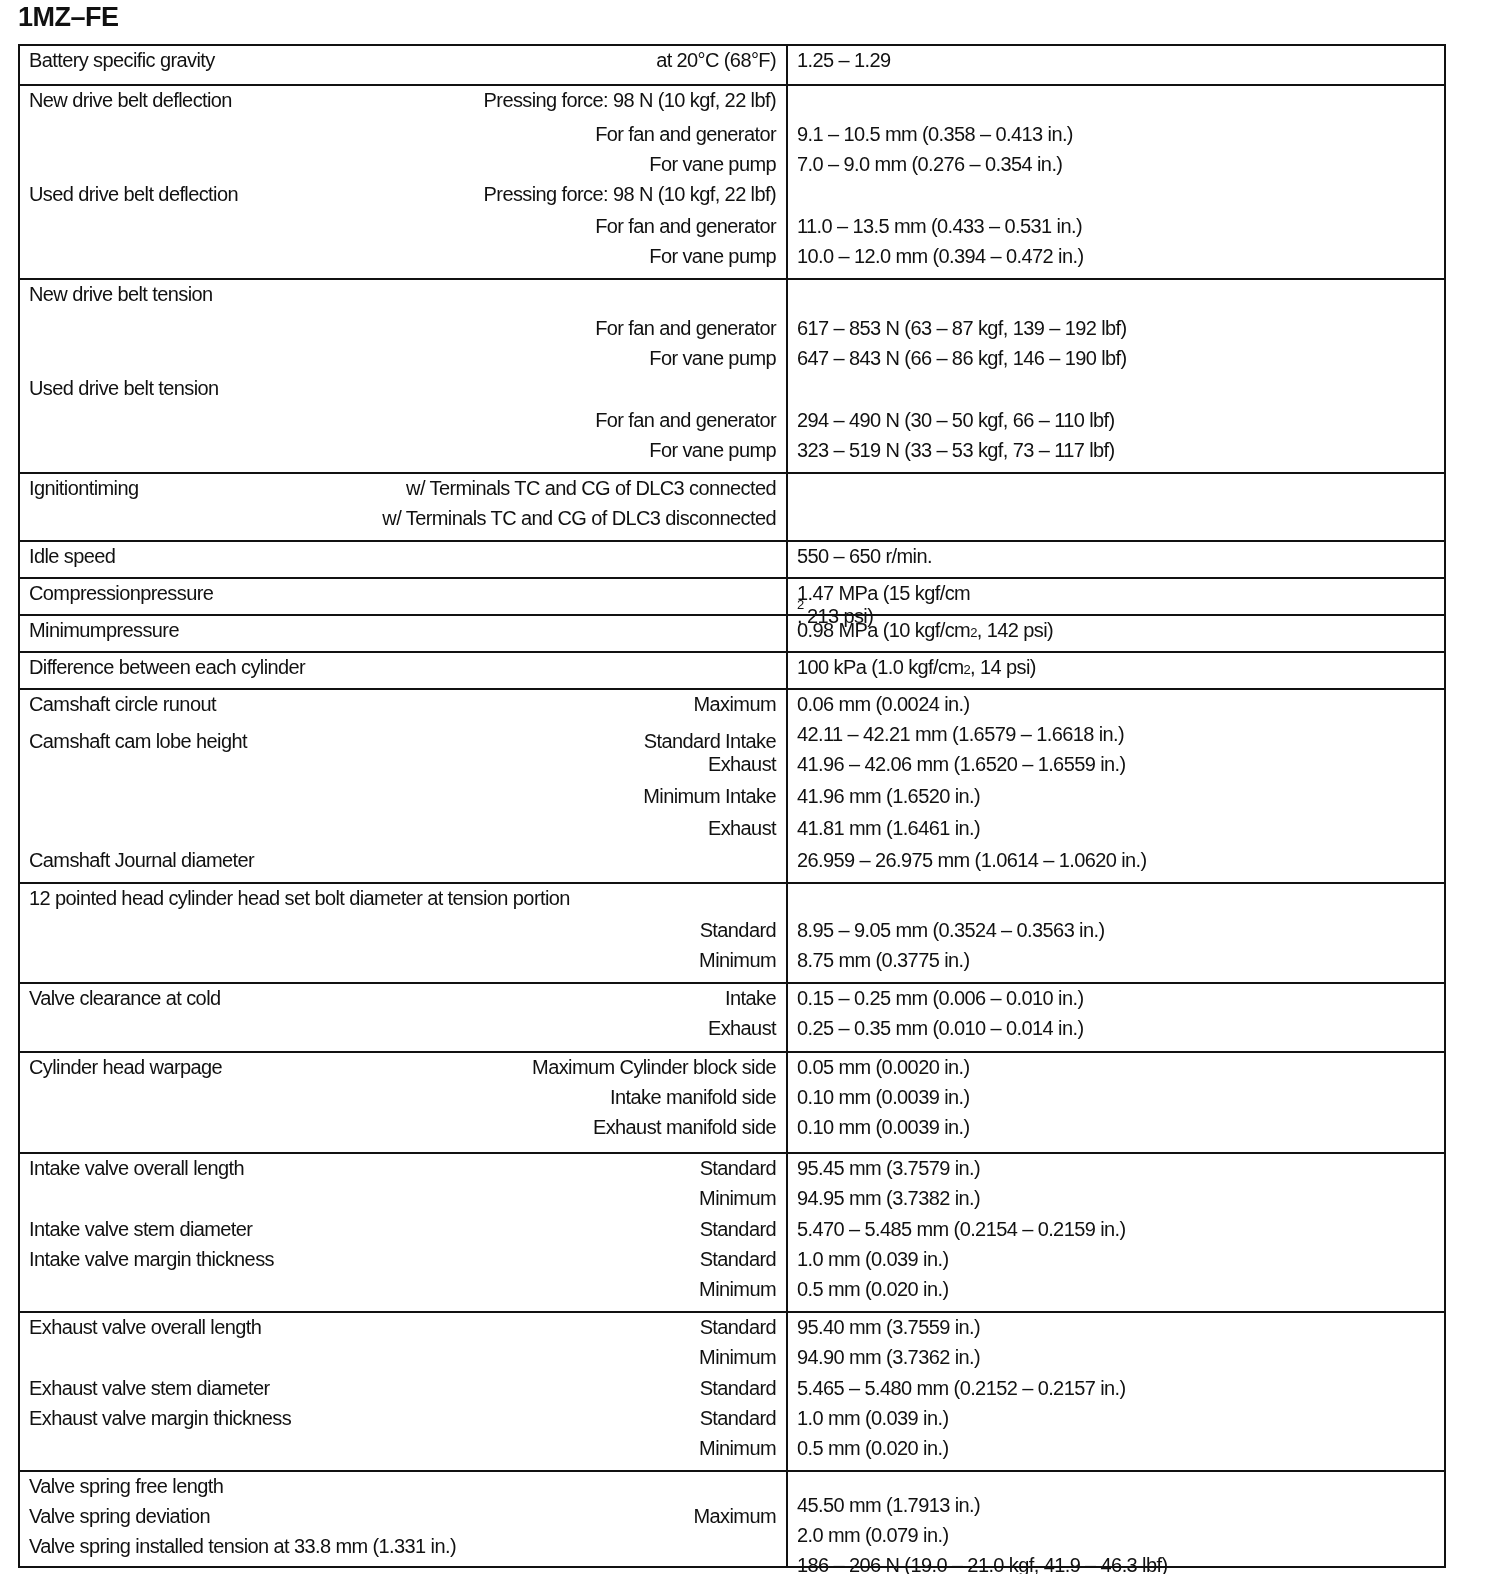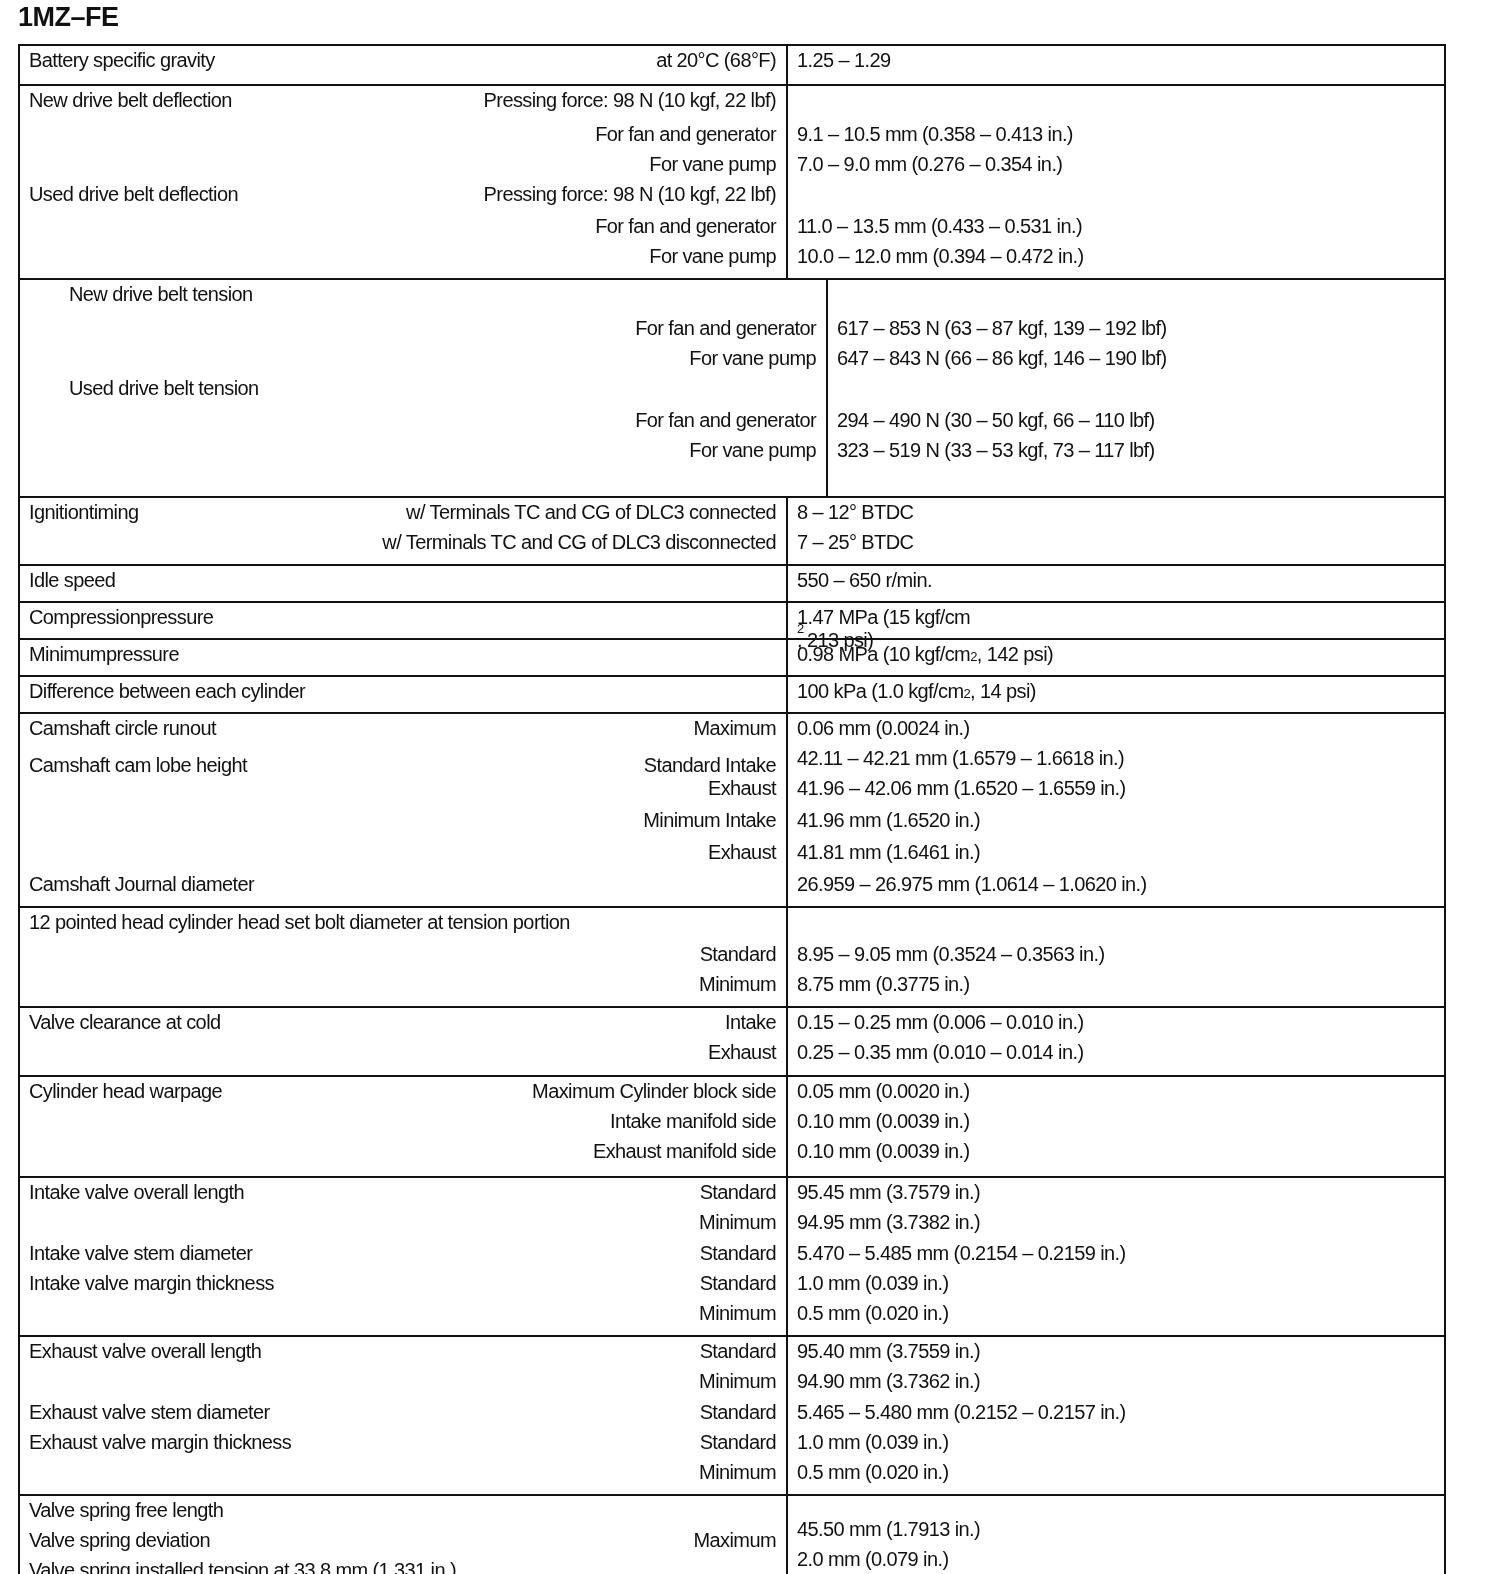--- a/index.html
+++ b/index.html
@@ -133,21 +133,21 @@
           <span></span>
         </div>
         <div class="val-line" style="height: 30px;">
           <span>11.0 – 13.5 mm (0.433 – 0.531 in.)</span>
         </div>
         <div class="val-line" style="height: 30px;">
           <span>10.0 – 12.0 mm (0.394 – 0.472 in.)</span>
         </div>
       </div>
     </div>
-    <div class="section" style="height: 218px; padding-left: 40px;">
+    <div class="section" style="height: 194px;">
       <div class="left-col">
         <div class="line" style="height: 34px;">
           <span class="label">New drive belt tension</span>
           <span class="qualifier"></span>
         </div>
         <div class="line" style="height: 30px;">
           <span class="label"></span>
           <span class="qualifier">For fan and generator</span>
         </div>
         <div class="line" style="height: 30px;">
@@ -190,28 +190,20 @@
     </div>
     <div class="section" style="height: 68px;">
       <div class="left-col">
         <div class="line" style="height: 30px;">
           <span class="label">Ignitiontiming</span>
           <span class="qualifier">w/ Terminals TC and CG of DLC3 connected</span>
         </div>
         <div class="line" style="height: 30px;">
           <span class="label"></span>
           <span class="qualifier">w/ Terminals TC and CG of DLC3 disconnected</span>
-        </div>
-      </div>
-      <div class="right-col">
-        <div class="val-line" style="height: 30px;">
-          <span>8 – 12° BTDC</span>
-        </div>
-        <div class="val-line" style="height: 30px;">
-          <span>7 – 25° BTDC</span>
         </div>
       </div>
     </div>
     <div class="section" style="height: 37px;">
       <div class="left-col">
         <div class="line" style="height: 30px;">
           <span class="label">Idle speed</span>
           <span class="qualifier"></span>
         </div>
       </div>

